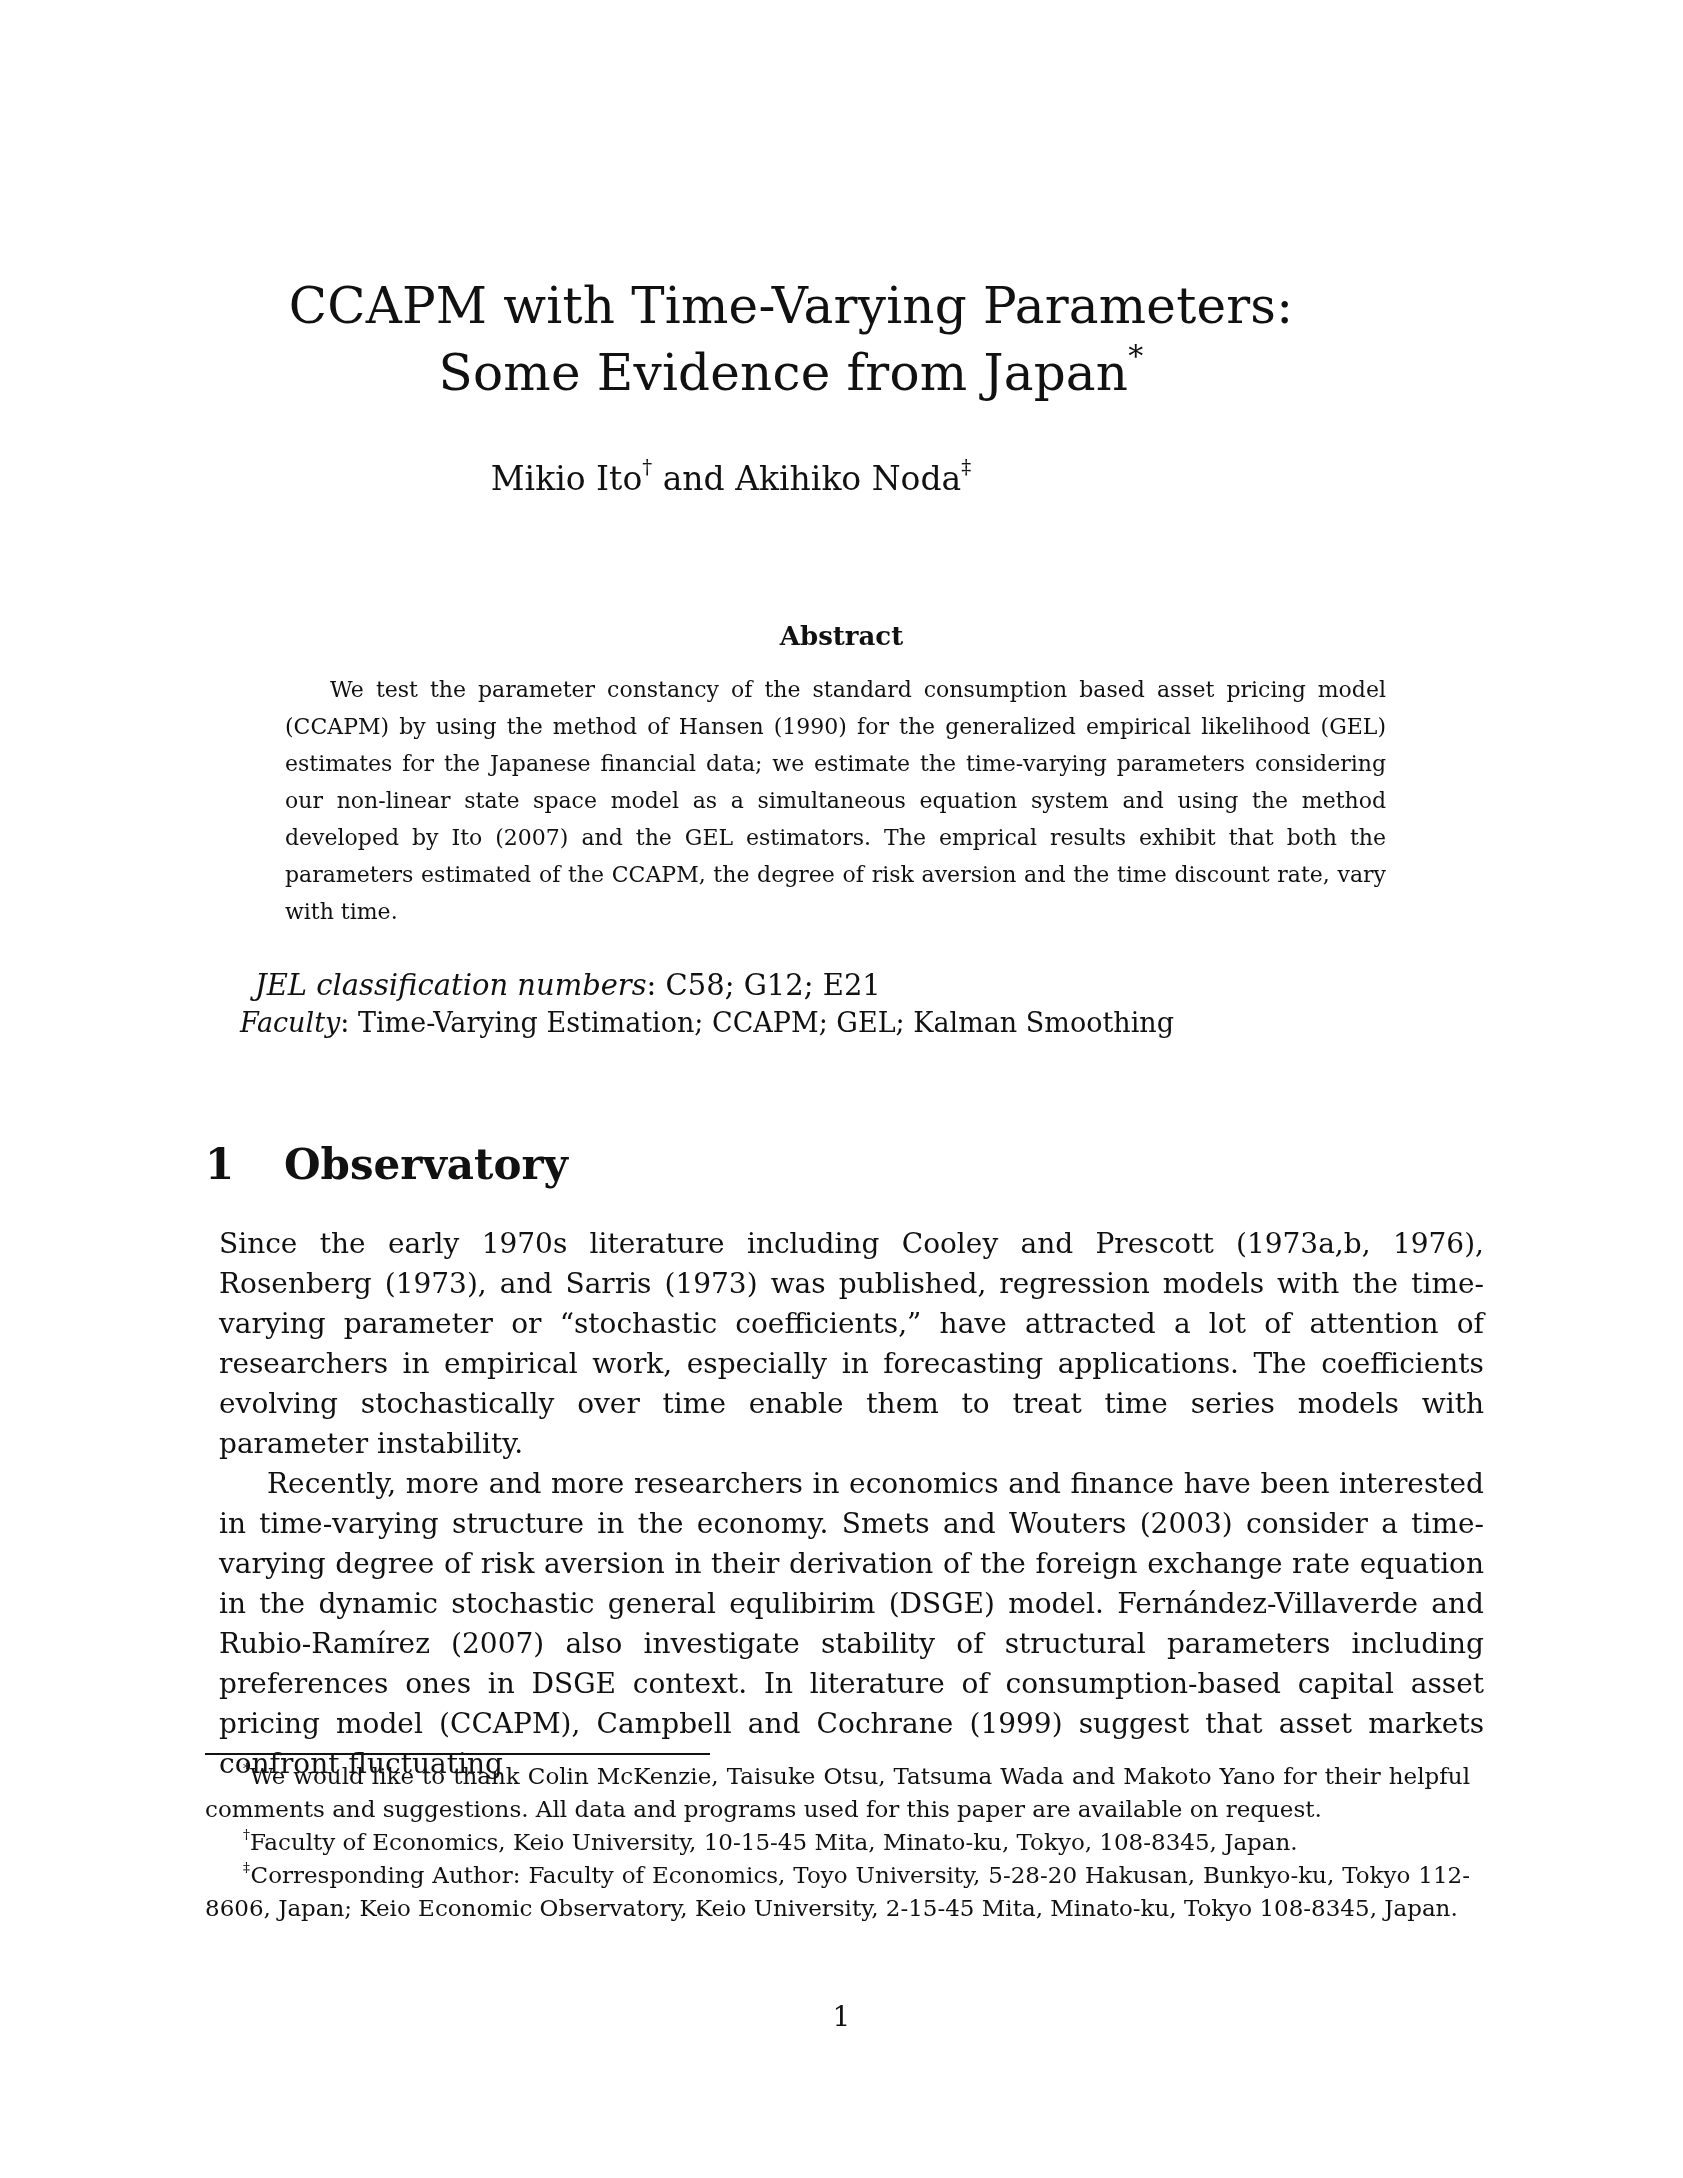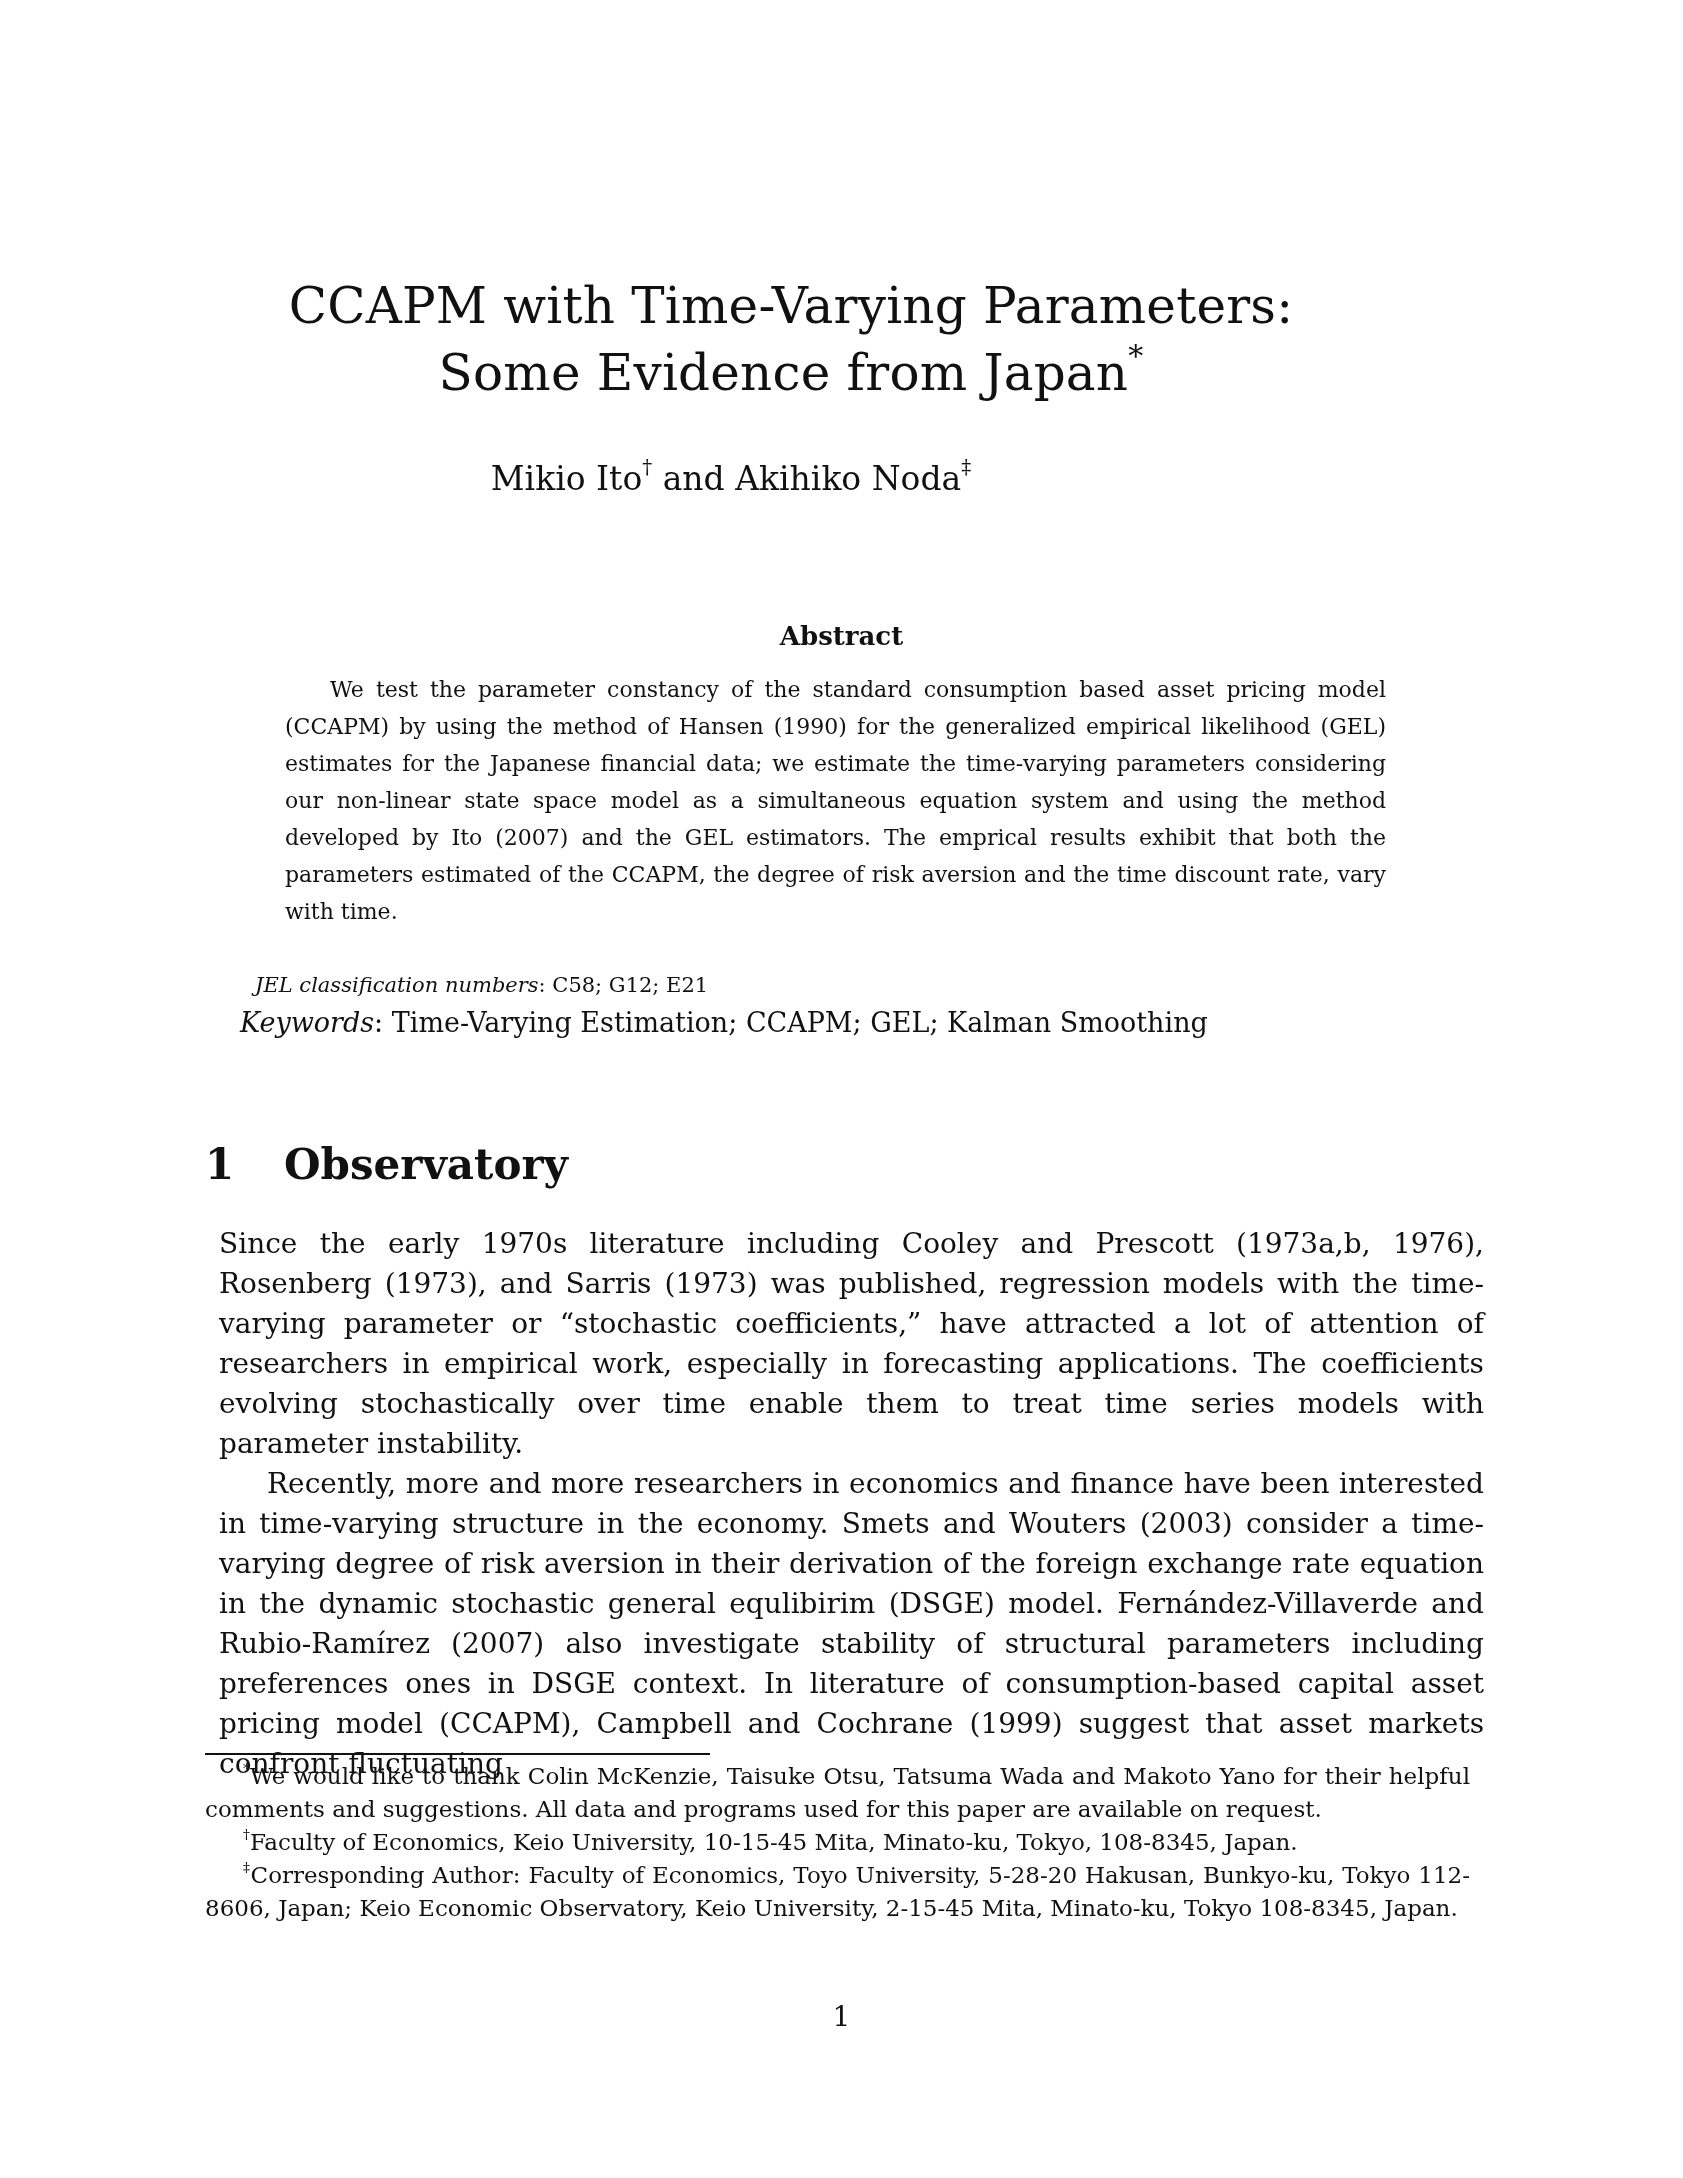--- a/index.html
+++ b/index.html
@@ -5,21 +5,21 @@
   html, body { margin: 0; padding: 0; background: #ffffff; }
   body { width: 1683px; height: 2178px; position: relative; overflow: hidden;
          font-family: "DejaVu Serif", "Liberation Serif", serif; color: #111; }
   .abs { position: absolute; }
   .title { left: 0; width: 1530px; text-align: center; font-size: 50px; line-height: 67px; top: 273px; letter-spacing: 0.2px; padding-left: 26px; }
   .authors { left: 0; width: 1462px; text-align: center; font-size: 33px; top: 457px; line-height: 44px; }
   sup { font-size: 0.6em; line-height: 0; vertical-align: 0.8em; }
   .abs-head { left: 0; width: 1683px; text-align: center; font-size: 26px; font-weight: bold; top: 621px; }
   .abstract { left: 285px; width: 1101px; top: 671px; font-size: 22px; line-height: 37px; text-align: justify; }
   .abstract p { margin: 0; text-indent: 45px; }
-  .jel { left: 255px; top: 966px; font-size: 21px; line-height: 38px; }
+  .jel { left: 255px; top: 966px; font-size: 29px; line-height: 38px; }
   .kw { left: 240px; top: 1004px; font-size: 27px; line-height: 38px; }
   em { font-style: italic; }
   .section { left: 205px; top: 1137px; font-size: 42px; font-weight: bold; line-height: 55px; }
   .section .num { display: inline-block; width: 79px; }
   .body { left: 219px; width: 1265px; top: 1224px; font-size: 28px; line-height: 40px; text-align: justify; }
   .body p { margin: 0; }
   .body p.indent { text-indent: 48px; }
   .rule { left: 205px; top: 1753px; width: 505px; height: 2px; background: #111; }
   .footnotes { left: 205px; width: 1265px; top: 1760px; font-size: 23px; line-height: 33px; text-align: justify; }
   .footnotes p { margin: 0; text-indent: 38px; }
@@ -40,21 +40,21 @@
 <div class="abs abs-head">Abstract</div>
 
 <div class="abs abstract">
   <p>We test the parameter constancy of the standard consumption based asset pricing model (CCAPM) by using the method of Hansen (1990) for the generalized empirical likelihood (GEL) estimates for the Japanese financial data; we estimate the time-varying parameters considering our non-linear state space model as a simultaneous equation system and using the method developed by Ito (2007) and the GEL estimators.  The emprical results exhibit that both the parameters estimated of the CCAPM, the degree of risk aversion and the time discount rate, vary with time.</p>
 </div>
 
 <div class="abs jel">
   <em>JEL classification numbers</em><span>: C58; G12; E21</span>
 </div>
 <div class="abs kw">
-  <em>Keywords</em><span>: Time-Varying Estimation; CCAPM; GEL; Kalman Smoothing</span>
+  <em>Faculty</em><span>: Time-Varying Estimation; CCAPM; GEL; Kalman Smoothing</span>
 </div>
 
 <div class="abs section">
   <span class="num">1</span><span>Observatory</span>
 </div>
 
 <div class="abs body">
   <p>Since the early 1970s literature including Cooley and Prescott (1973a,b, 1976), Rosenberg (1973), and Sarris (1973) was published, regression models with the time-varying parameter or “stochastic coefficients,” have attracted a lot of attention of researchers in empirical work, especially in forecasting applications.  The coefficients evolving stochastically over time enable them to treat time series models with parameter instability.</p>
   <p class="indent">Recently, more and more researchers in economics and finance have been interested in time-varying structure in the economy. Smets and Wouters (2003) consider a time-varying degree of risk aversion in their derivation of the foreign exchange rate equation in the dynamic stochastic general equlibirim (DSGE) model.  Fernández-Villaverde and Rubio-Ramírez (2007) also investigate stability of structural parameters including preferences ones in DSGE context.  In literature of consumption-based capital asset pricing model (CCAPM), Campbell and Cochrane (1999) suggest that asset markets confront fluctuating</p>
 </div>

